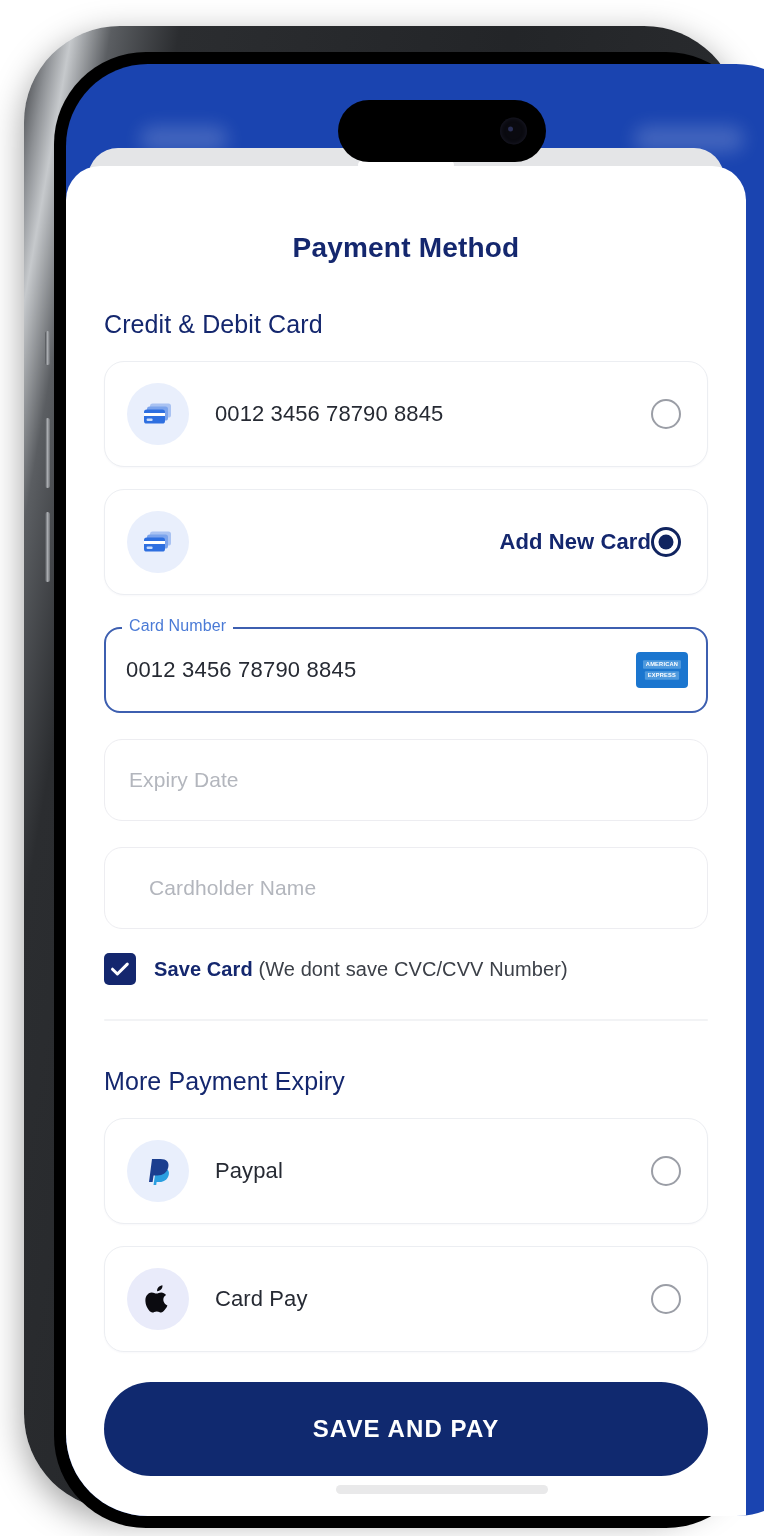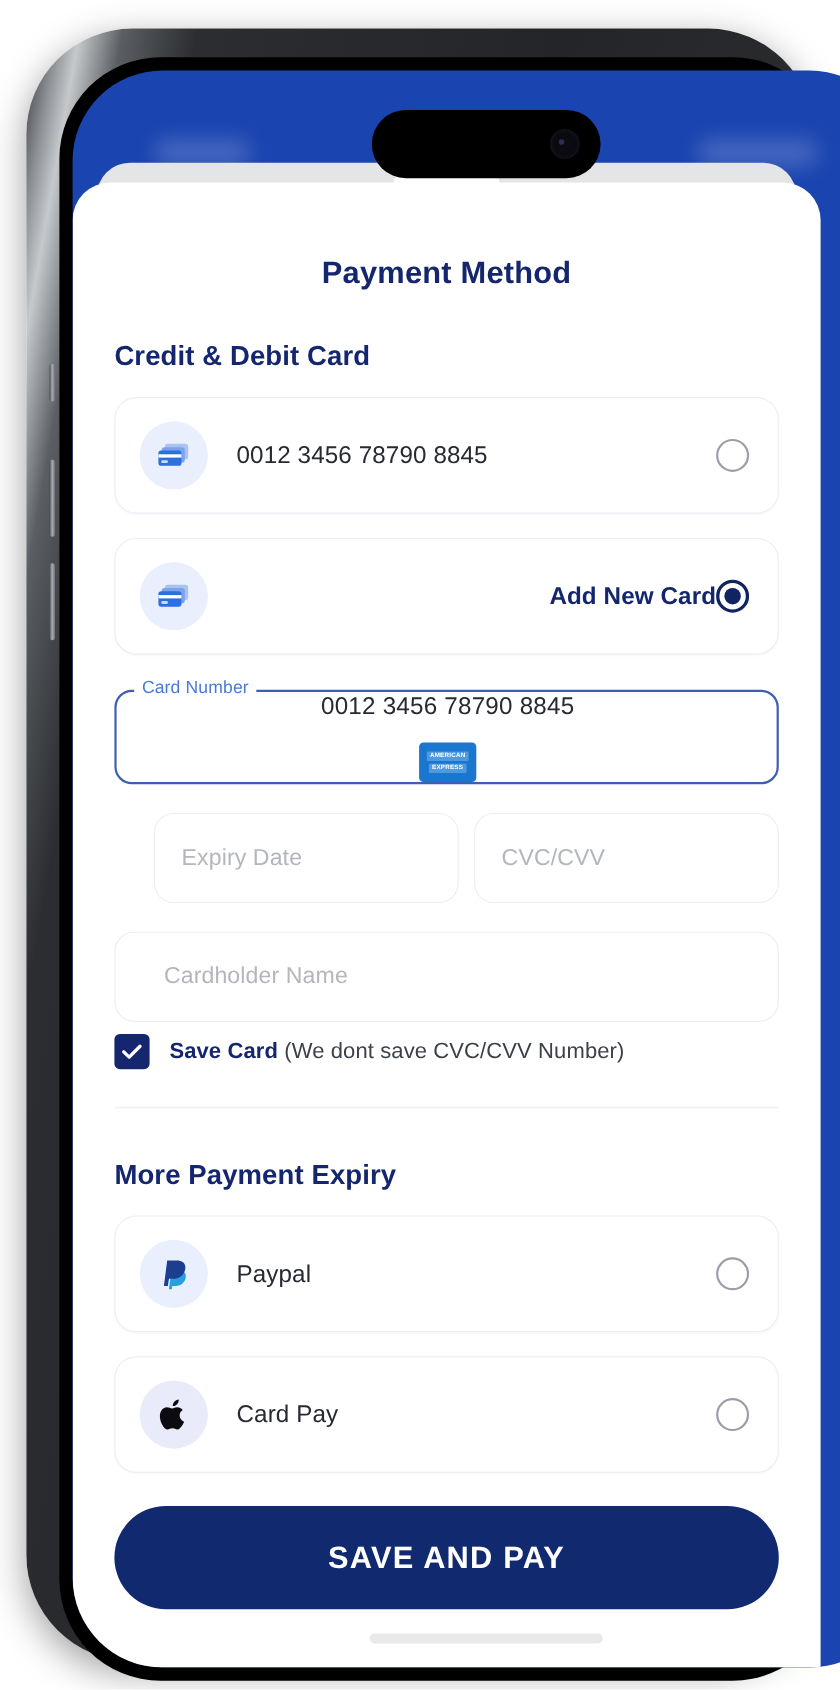--- a/index.html
+++ b/index.html
@@ -155,21 +155,21 @@
     font-size: 28px;
     font-weight: bold;
     color: #14276e;
     letter-spacing: 0.2px;
   }
 
   .section-title {
     margin: 0;
     padding-top: 46px;
     font-size: 25px;
-    font-weight: bold;
+    font-weight: normal;
     color: #14276e;
     letter-spacing: 0.1px;
   }
 
   
   .option-row {
     margin-top: 22px;
     height: 106px;
     border: 1.4px solid #eceef2;
     border-radius: 20px;
@@ -226,21 +226,20 @@
   #card-number-field {
     position: relative;
     margin-top: 32px;
     height: 86px;
     border: 2px solid #3d5fb0;
     border-radius: 16px;
     display: flex;
     align-items: center;
     padding: 0 18px 0 20px;
     box-sizing: border-box;
-    flex-direction: column;
   }
   #card-number-legend {
     position: absolute;
     left: 16px;
     top: -12px;
     padding: 0 7px;
     background: #ffffff;
     font-size: 16px;
     color: #4a7ad6;
     letter-spacing: 0.1px;
@@ -276,21 +275,20 @@
     border-radius: 1px;
     white-space: nowrap;
     transform: scale(0.95);
   }
 
   
   .field-row {
     display: flex;
     gap: 14px;
     margin-top: 26px;
-    margin-left: 36px;
   }
   .plain-field {
     height: 82px;
     border: 1.4px solid #ededf1;
     border-radius: 18px;
     background: #ffffff;
     display: flex;
     align-items: center;
     padding: 0 24px;
     box-sizing: border-box;
@@ -298,21 +296,21 @@
     color: #b3b6bd;
     letter-spacing: 0.1px;
   }
   .plain-field.half { flex: 1 1 0; }
   .plain-field.full { margin-top: 26px; width: 100%; padding-left: 44px; }
 
   
   #save-card-row {
     display: flex;
     align-items: center;
-    margin-top: 11px;
+    margin-top: 24px;
   }
   #save-card-checkbox {
     width: 32px;
     height: 32px;
     border-radius: 5px;
     background: #14276e;
     flex: 0 0 auto;
     display: flex;
     align-items: center;
     justify-content: center;
@@ -337,21 +335,21 @@
   
   #save-and-pay-button {
     margin-top: 30px;
     width: 100%;
     height: 94px;
     border: none;
     border-radius: 47px;
     background: #10296f;
     color: #ffffff;
     font-family: "Liberation Sans", sans-serif;
-    font-size: 28px;
+    font-size: 24px;
     font-weight: bold;
     letter-spacing: 1.1px;
     cursor: pointer;
   }
 
   #home-indicator {
     position: absolute;
     left: 50%;
     transform: translateX(-50%);
     bottom: 22px;
@@ -432,21 +430,20 @@
         <span id="card-number-value">0012 3456 78790 8845</span>
         <span id="amex-logo">
           <span class="amex-line">AMERICAN</span>
           <span class="amex-line">EXPRESS</span>
         </span>
       </div>
 
       
       <div class="field-row">
         <div class="plain-field half">Expiry Date</div>
-        <div class="plain-field half">CVC/CVV</div>
       </div>
 
       
       <div class="plain-field full">Cardholder Name</div>
 
       
       <div id="save-card-row">
         <span id="save-card-checkbox">
           <svg width="20" height="16" viewBox="0 0 20 16" aria-hidden="true">
             <path d="M2.5 8.2 L7.4 13 L17.3 3.1" stroke="#ffffff" stroke-width="3" fill="none" stroke-linecap="round" stroke-linejoin="round"></path>

